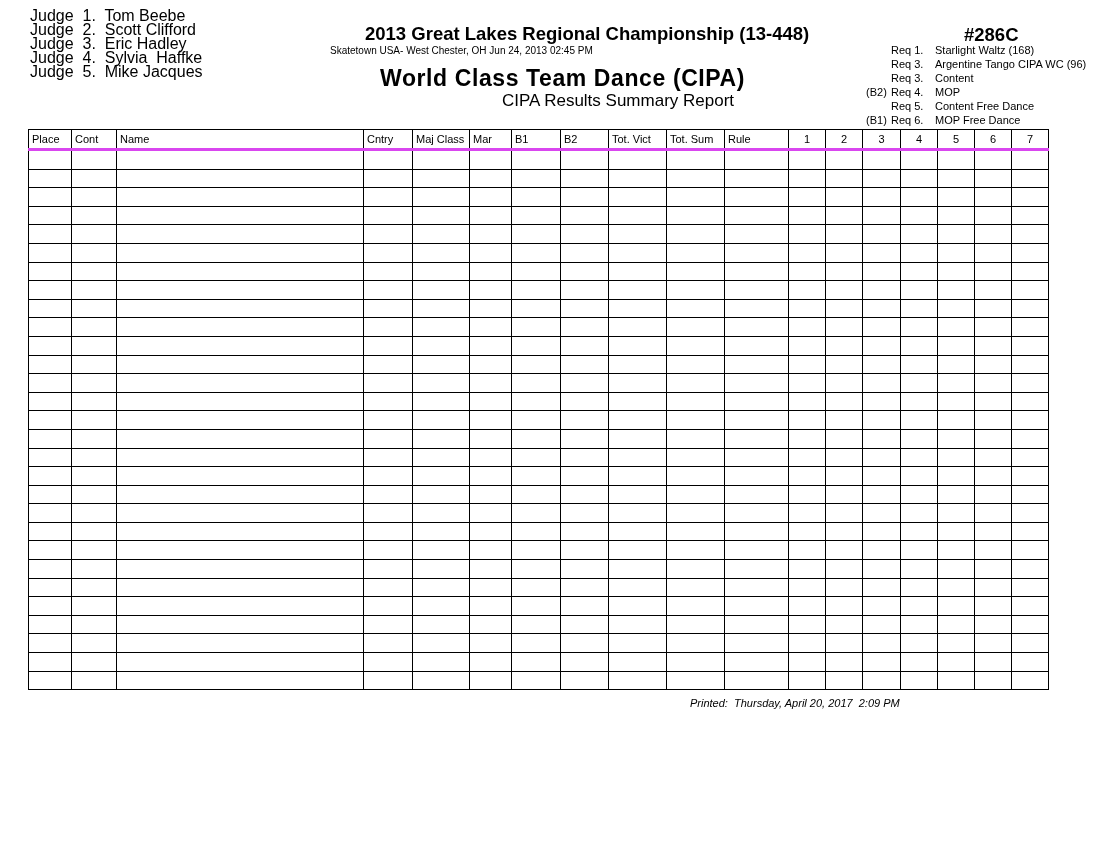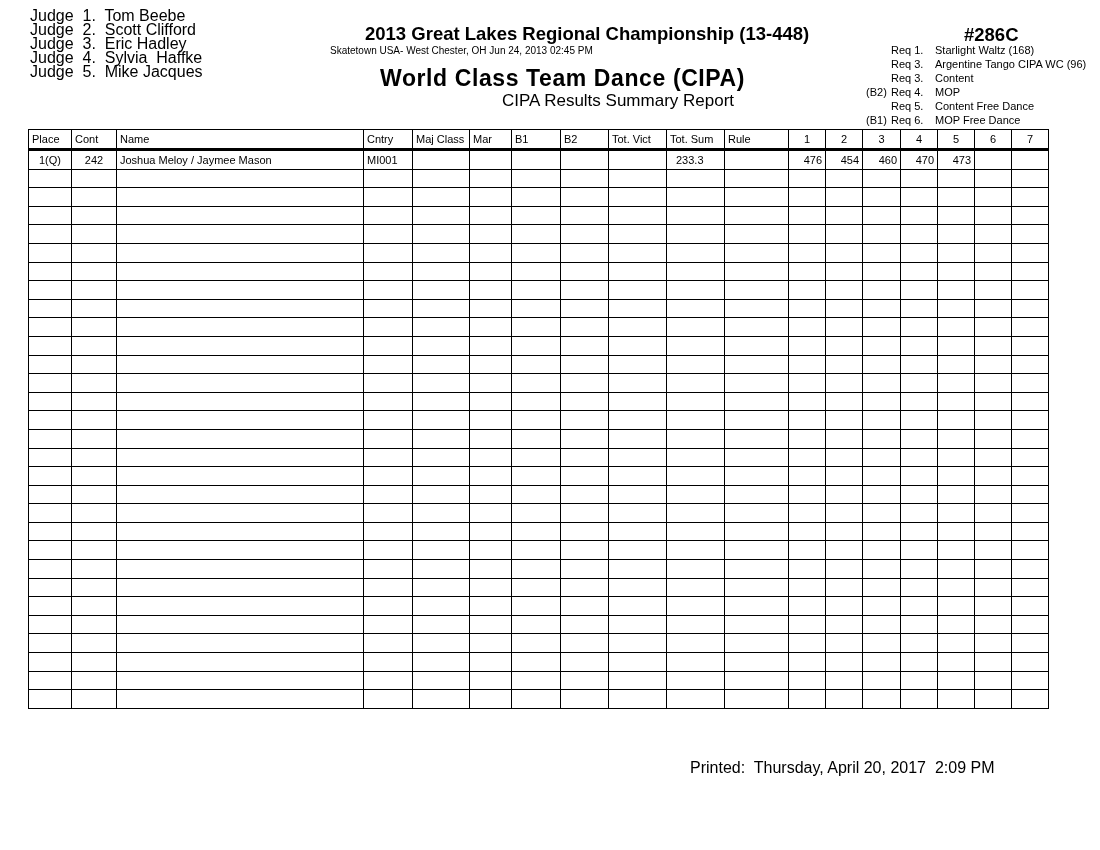--- a/index.html
+++ b/index.html
@@ -12,26 +12,26 @@
   .t3 { top:65px; left:380px; width:400px; font-size:23px; font-weight:bold; text-align:left; letter-spacing:0.6px; }
   .t4 { top:91px; left:418px; width:400px; font-size:17px; text-align:center; }
   .evnum { position:absolute; left:964px; top:24px; font-size:18.5px; font-weight:bold; }
   .reqs { position:absolute; left:862px; top:43px; font-size:11px; line-height:14px; }
   .reqs .r { display:flex; white-space:nowrap; }
   .reqs .pfx { width:29px; text-align:center; }
   .reqs .lbl { width:44px; }
   table.grid { position:absolute; left:28px; top:129px; border-collapse:collapse; table-layout:fixed; font-size:11px; }
   table.grid td, table.grid th { border:1px solid #000; border-width:1px 1.5px; height:18px; padding:0 3px; font-weight:normal; overflow:hidden; white-space:nowrap; }
   table.grid tr td, table.grid tr th { border-top:1.5px solid #000; border-bottom:1.5px solid #000; }
-  table.grid thead th { height:18px; border-bottom:3px solid #000000; text-align:left;margin-top:44px; }
+  table.grid thead th { height:18px; border-bottom:3px solid #d946ef; text-align:left;margin-top:44px; }
   table.grid thead th.c { text-align:center; }
   table.grid tbody td { height:17.6px; }
   .ac { text-align:center; }
   .ar { text-align:right; }
-  .footer { position:absolute; left:690px; top:759px; font-size:16px; white-space:pre; }
+  .footer { position:absolute; left:690px; top:697px; font-size:11px; white-space:pre;font-style:italic; }
 </style>
 </head>
 <body>
 
 <div class="judges">
   <div class="row"><span>Judge</span>  <span>1.</span>  <span>Tom Beebe</span></div>
   <div class="row"><span>Judge</span>  <span>2.</span>  <span>Scott Clifford</span></div>
   <div class="row"><span>Judge</span>  <span>3.</span>  <span>Eric Hadley</span></div>
   <div class="row"><span>Judge</span>  <span>4.</span>  <span>Sylvia  Haffke</span></div>
   <div class="row"><span>Judge</span>  <span>5.</span>  <span>Mike Jacques</span></div>
@@ -114,40 +114,20 @@
       <th class="c">1</th>
       <th class="c">2</th>
       <th class="c">3</th>
       <th class="c">4</th>
       <th class="c">5</th>
       <th class="c">6</th>
       <th class="c">7</th>
     </tr>
   </thead>
   <tbody id="tbody">
-    <tr>
-      <td class="ac">1(Q)</td>
-      <td class="ac">242</td>
-      <td>Joshua Meloy / Jaymee Mason</td>
-      <td>MI001</td>
-      <td></td>
-      <td></td>
-      <td></td>
-      <td></td>
-      <td></td>
-      <td style="padding-left:9px">233.3</td>
-      <td></td>
-      <td class="ar">476</td>
-      <td class="ar">454</td>
-      <td class="ar">460</td>
-      <td class="ar">470</td>
-      <td class="ar">473</td>
-      <td class="ar"></td>
-      <td class="ar"></td>
-    </tr>
   <tr>
         <td></td>
         <td></td>
         <td></td>
         <td></td>
         <td></td>
         <td></td>
         <td></td>
         <td></td>
         <td></td>

